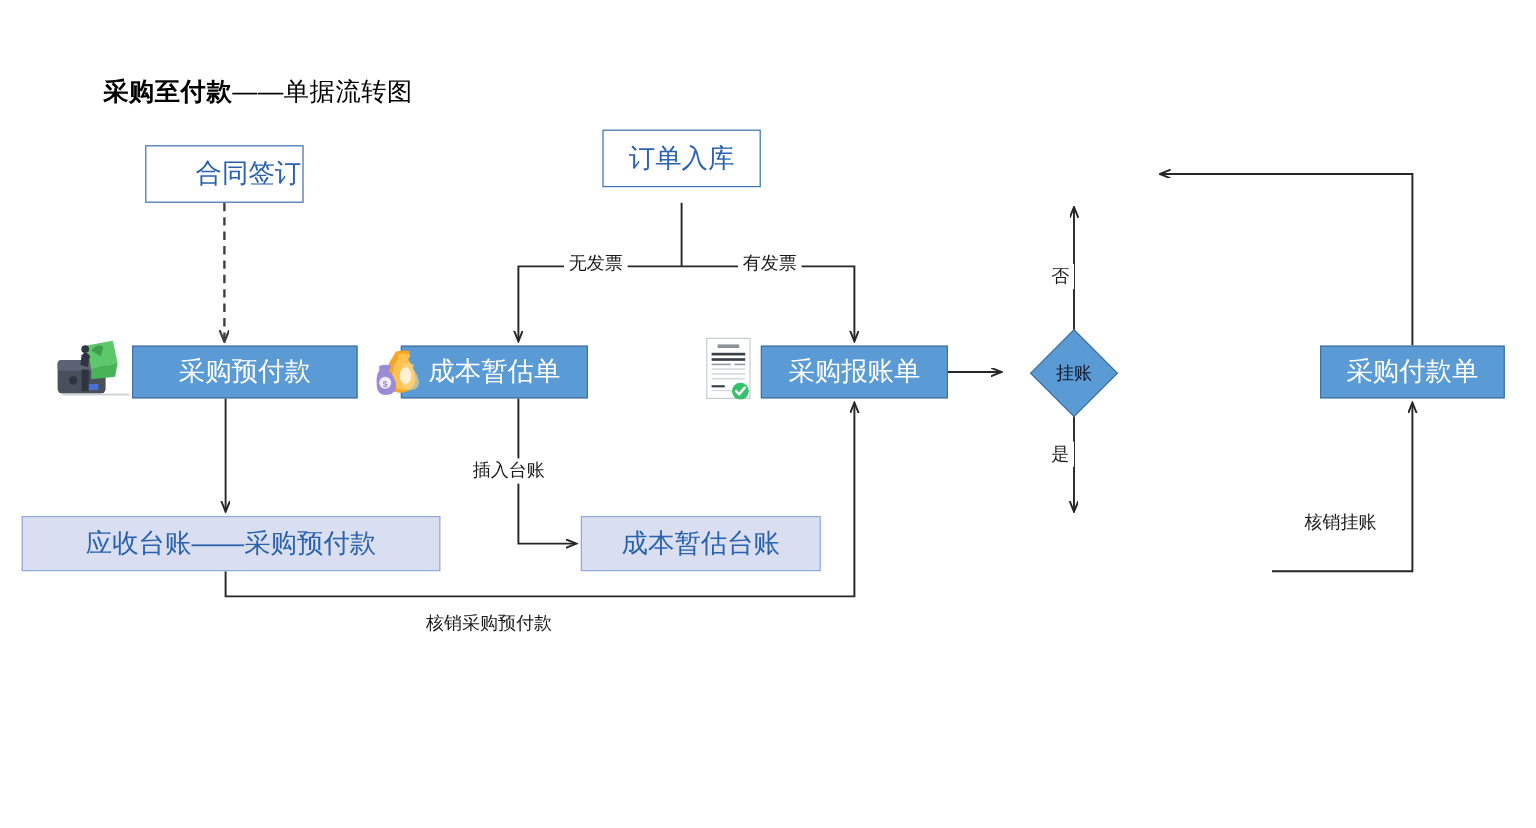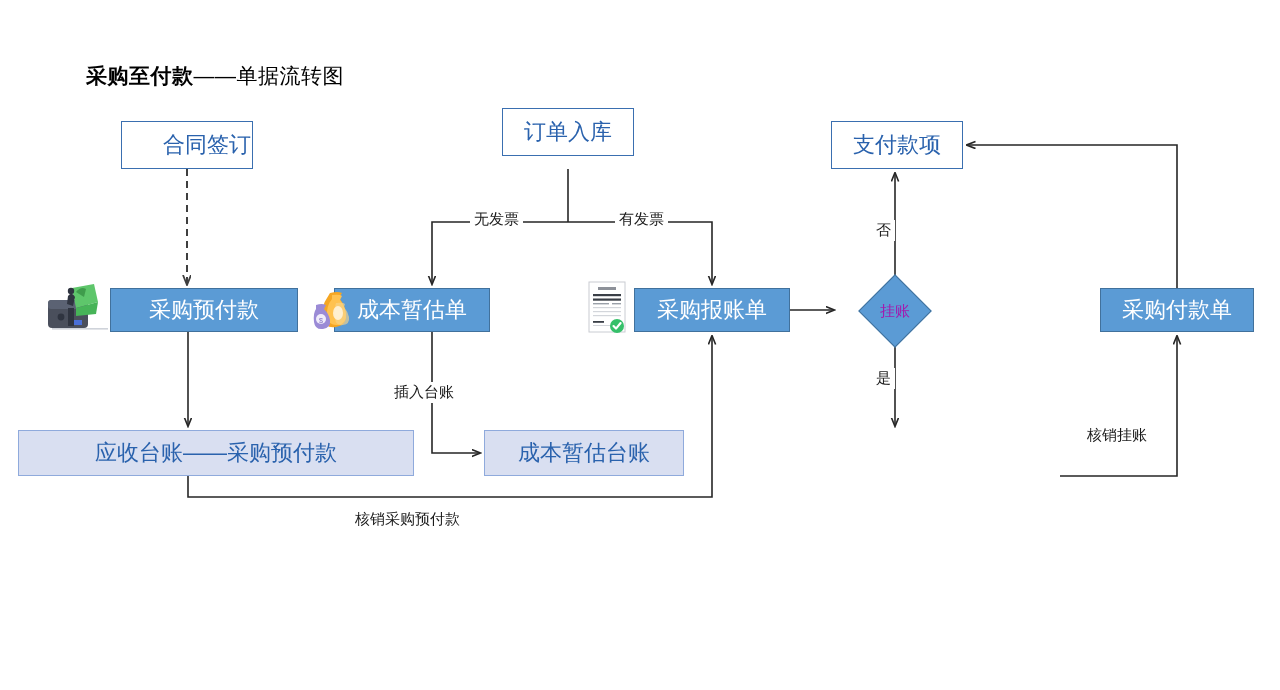--- a/index.html
+++ b/index.html
@@ -43,21 +43,21 @@
     font-size:22px;
   }
   
   .n-ledger{
     background:#d9dff1;
     border:1.2px solid #8faadc;
     color:#2a62ad;
     font-size:22px;
   }
   .n-diamond{
-    color:#a21caf;font-size:15px;
+    color:#0f172a;font-size:15px;
     background:transparent;border:none;
   }
   .diamond-shape{
     position:absolute;left:0;top:0;width:100%;height:100%;
     background:#5b9bd5;border:1px solid #41719c;
     transform:rotate(45deg);
     box-sizing:border-box;
   }
   .n-diamond .dlabel{position:relative;z-index:2;}
 
@@ -119,23 +119,20 @@
   </svg>
 
   <div class="node n-outline" style="left:121px;top:121px;width:132px;height:48px;padding-left:40px;">
     <span>合同签订</span>
   </div>
 
   <div class="node n-outline" style="left:502px;top:108px;width:132px;height:48px;">
     <span>订单入库</span>
   </div>
 
-  <div class="node n-outline" style="left:831px;top:121px;width:132px;height:48px;">
-    <span>支付款项</span>
-  </div>
 
   <div class="node n-fill" style="left:110px;top:288px;width:188px;height:44px;">
     <span>采购预付款</span>
   </div>
 
   <div class="node n-fill" style="left:334px;top:288px;width:156px;height:44px;">
     <span>成本暂估单</span>
   </div>
 
   <div class="node n-fill" style="left:634px;top:288px;width:156px;height:44px;">
@@ -144,21 +141,21 @@
 
   <div class="node n-diamond" style="left:841px;top:285px;width:108px;height:52px;">
     <div class="diamond-shape" style="width:52px;height:52px;left:28px;"></div>
     <span class="dlabel">挂账</span>
   </div>
 
   <div class="node n-fill" style="left:1100px;top:288px;width:154px;height:44px;">
     <span>采购付款单</span>
   </div>
 
-  <div class="node n-ledger" style="left:18px;top:430px;width:396px;height:46px;">
+  <div class="node n-ledger" style="left:18px;top:430px;width:349px;height:46px;">
     <span>应收台账——采购预付款</span>
   </div>
 
   <div class="node n-ledger" style="left:484px;top:430px;width:200px;height:46px;">
     <span>成本暂估台账</span>
   </div>
 
 
   <div class="edge-label" style="left:470px;top:209px;">无发票</div>
 

